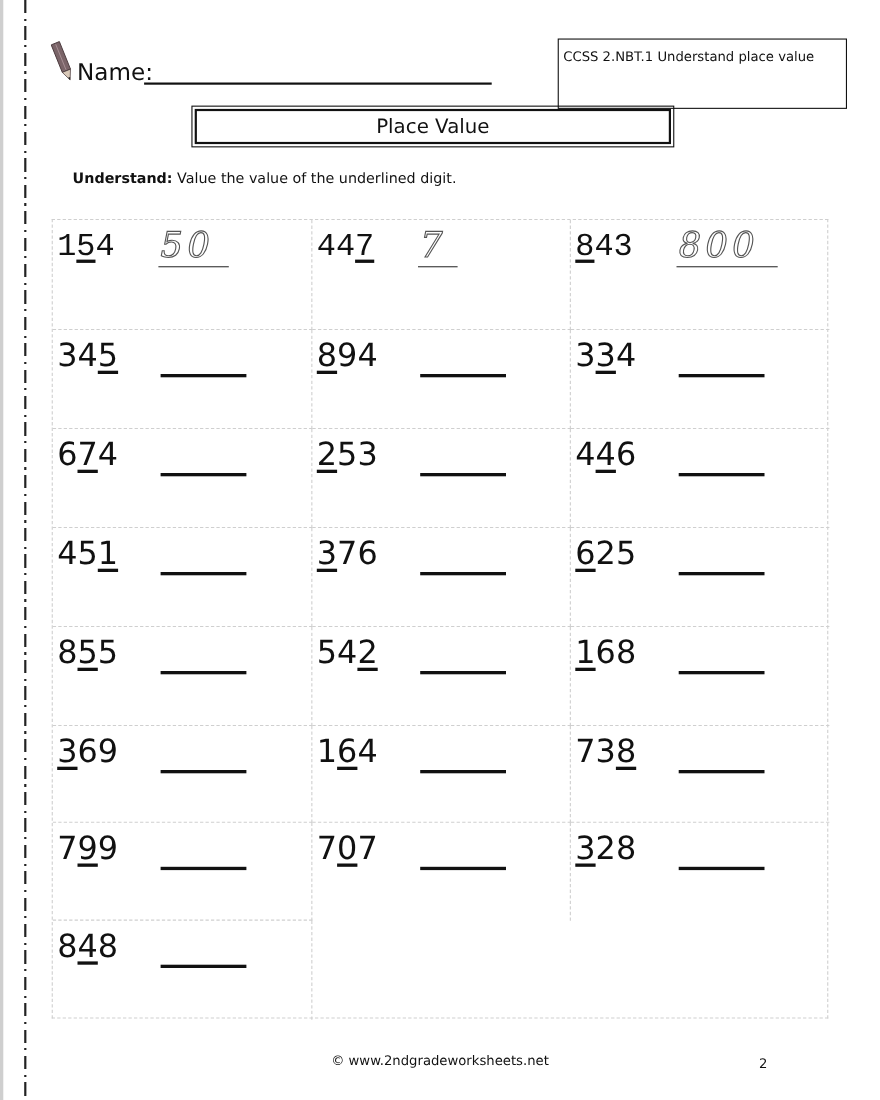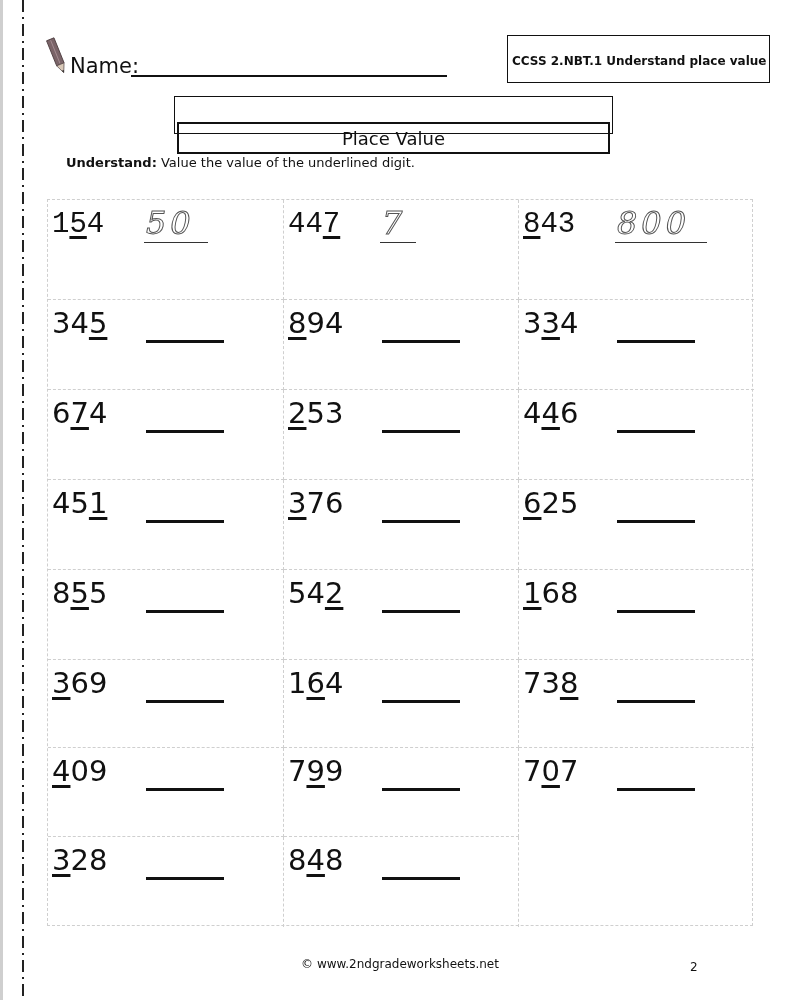--- a/index.html
+++ b/index.html
@@ -10,32 +10,31 @@
   .left-edge { position: absolute; left: 0; top: 0; width: 3px; height: 1000px; background: #cfcfcf; }
   .cut-line {
     position: absolute; left: 22px; top: 0; width: 2px; height: 1000px;
     background-image: repeating-linear-gradient(to bottom, #222 0 12px, transparent 12px 17px, #222 17px 19px, transparent 19px 24px);
   }
   .pencil { position: absolute; left: 46px; top: 36px; width: 22px; height: 40px; }
   .name-label { position: absolute; left: 70px; top: 54px; font-size: 21px; color: #111; }
   .name-line { position: absolute; left: 131px; top: 75px; width: 316px; height: 2px; background: #111; }
 
   .standard-box {
-    position: absolute; left: 507px; top: 35px; width: 263px; height: 48px;
-    border: 1.5px solid #111; box-sizing: border-box; padding: 18px 0 0 4px;
+    position: absolute; left: 507px; top: 35px; width: 263px; height: 64px;
+    border: 1.5px solid #111; box-sizing: border-box; padding: 8px 0 0 4px;
     font-size: 12px;
-    font-weight: bold;
   }
   .title-box {
     position: absolute; left: 174px; top: 96px; width: 439px; height: 38px;
     border: 1px solid #111; box-sizing: border-box; padding: 2px;
   }
   .title-inner {
     width: 100%; height: 100%; border: 2px solid #111; box-sizing: border-box;
-    display: flex; align-items: center; justify-content: center; font-size: 18px; margin-top: 23px;
+    display: flex; align-items: center; justify-content: center; font-size: 18px;
   }
   .directions { position: absolute; left: 66px; top: 155px; font-size: 13px; }
   .directions b { font-weight: bold; }
 
   .grid {
     position: absolute; left: 47px; top: 199px; width: 706px; height: 727px;
     display: grid; grid-template-columns: 236px 235px 235px;
     grid-template-rows: 100px 90px 90px 90px 90px 88px 89px 90px;
     border: 1px dashed #cfcfcf; box-sizing: border-box;
   }
@@ -156,24 +155,20 @@
     </div>
     <div class="cell">
       <div class="number"><span class="digit">1</span><span class="digit u">6</span><span class="digit">4</span></div>
       <div class="blank"></div>
     </div>
     <div class="cell">
       <div class="number"><span class="digit">7</span><span class="digit">3</span><span class="digit u">8</span></div>
       <div class="blank"></div>
     </div>
     <div class="cell">
-      <div class="number"><span class="digit u">4</span><span class="digit">0</span><span class="digit">9</span></div>
-      <div class="blank"></div>
-    </div>
-    <div class="cell">
       <div class="number"><span class="digit">7</span><span class="digit u">9</span><span class="digit">9</span></div>
       <div class="blank"></div>
     </div>
     <div class="cell last-row">
       <div class="number"><span class="digit">7</span><span class="digit u">0</span><span class="digit">7</span></div>
       <div class="blank"></div>
     </div>
     <div class="cell last-row">
       <div class="number"><span class="digit u">3</span><span class="digit">2</span><span class="digit">8</span></div>
       <div class="blank"></div>

